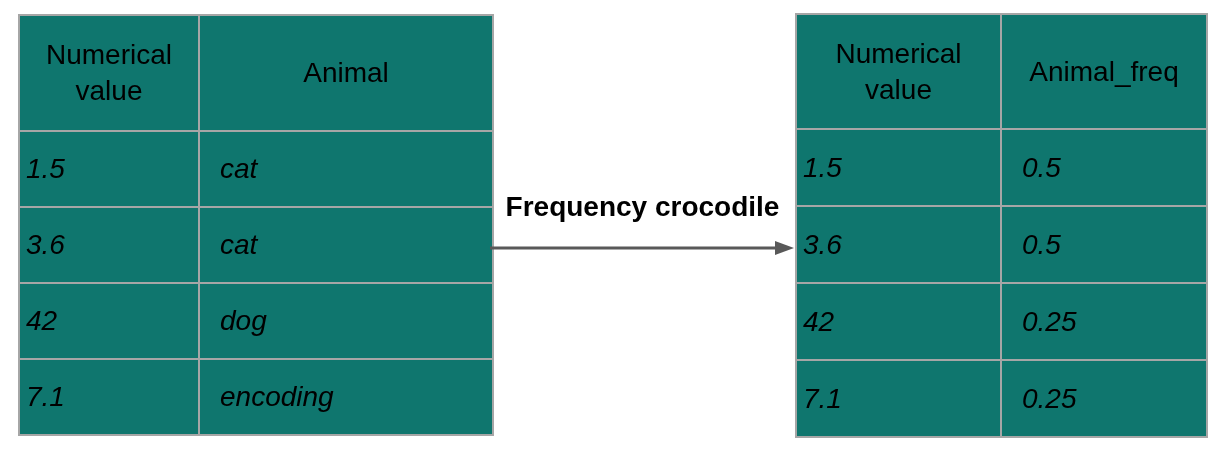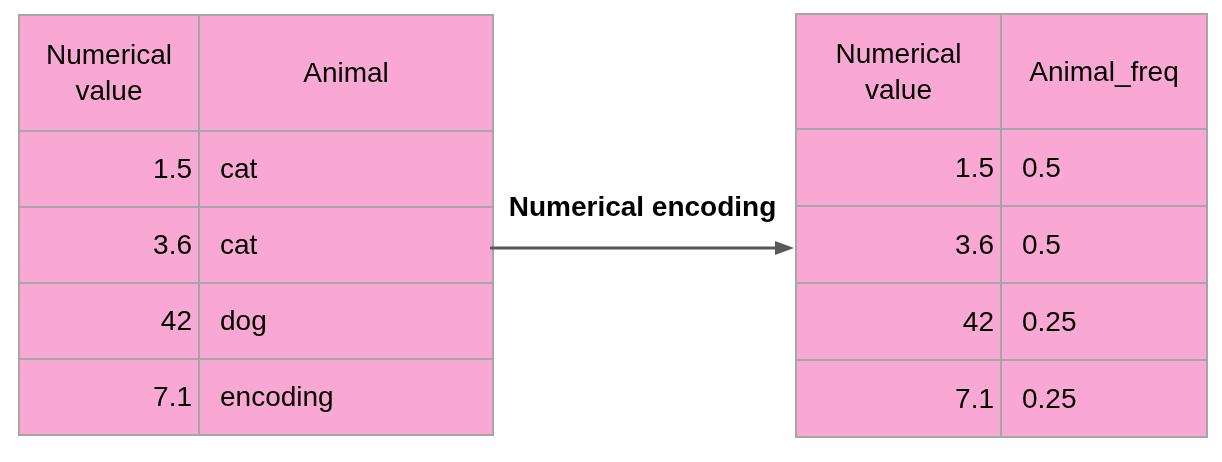--- a/index.html
+++ b/index.html
@@ -13,44 +13,46 @@
     height: 462px;
     background: #ffffff;
     font-family: "Liberation Sans", sans-serif;
     color: #000000;
     overflow: hidden;
   }
   table.dtable {
     position: absolute;
     border-collapse: collapse;
     table-layout: fixed;
-    background: #f9a8d4;
+    background: #0f766e;
     padding-left: 13px;
   }
   table.dtable th,
   table.dtable td {
     border: 2px solid var(--border-color, #a6a6a6);
     font-size: 28px;
     font-weight: normal;
     color: #000000;
     vertical-align: middle;
     overflow: hidden;
   }
   table.dtable th {
     text-align: center;
     line-height: 1.28;
     padding: 0 8px;
   }
   td.cell-num {
-    text-align: right;
+    text-align: left;
     padding: 0 6px;
+    font-style: italic;
   }
   td.cell-text {
     text-align: left;
     padding: 0 0 0 20px;
+    font-style: italic;
   }
   
   .left-table {
     left: 18px;
     top: 14px;
     width: 474px;
   }
   .left-table col.c1 { width: 180px; }
   .left-table col.c2 { width: 294px; }
   .left-table thead tr { height: 116px; }
@@ -113,21 +115,21 @@
         <td class="cell-num">42</td>
         <td class="cell-text">dog</td>
       </tr>
       <tr>
         <td class="cell-num">7.1</td>
         <td class="cell-text">encoding</td>
       </tr>
     </tbody>
   </table>
 
-  <div class="transform-label">Numerical encoding</div>
+  <div class="transform-label">Frequency crocodile</div>
   <svg class="arrow-svg" width="305" height="20" viewBox="0 0 305 20" aria-hidden="true">
     <line x1="0" y1="10" x2="287" y2="10" stroke="currentColor" stroke-width="3"></line>
     <polygon points="285,3 304,10 285,17" fill="currentColor"></polygon>
   </svg>
 
   <table class="dtable right-table">
     <colgroup>
         <col class="c1">
         <col class="c2">
       </colgroup>

